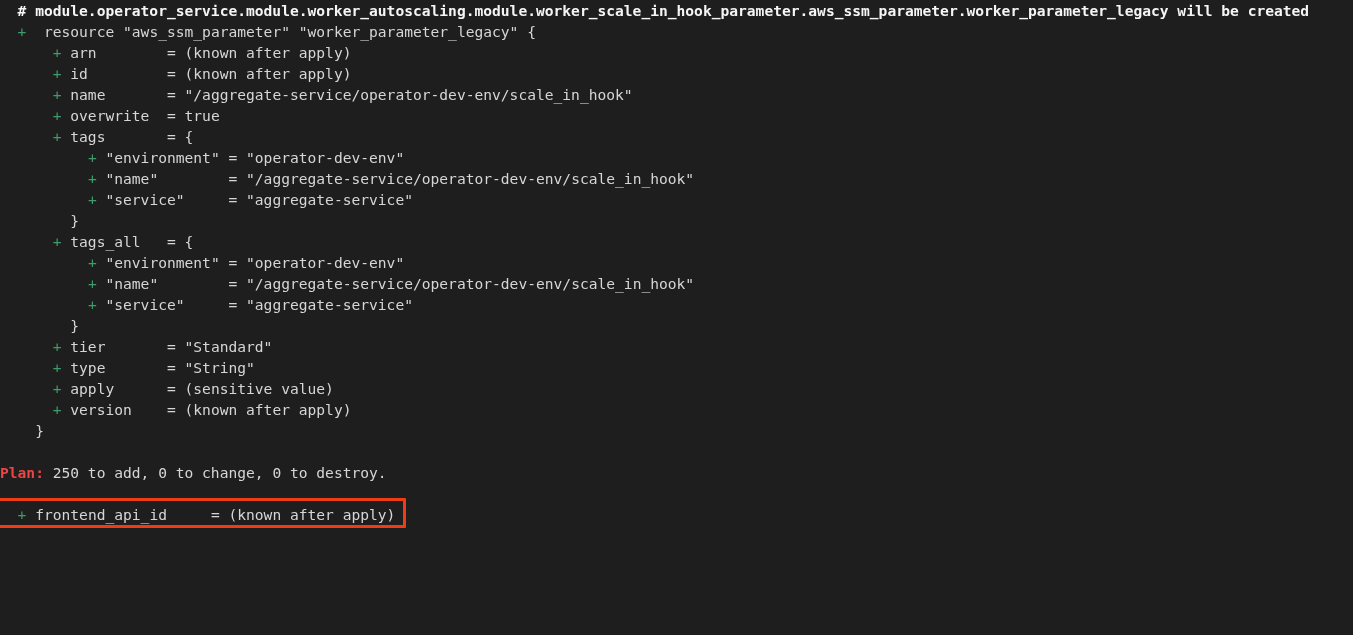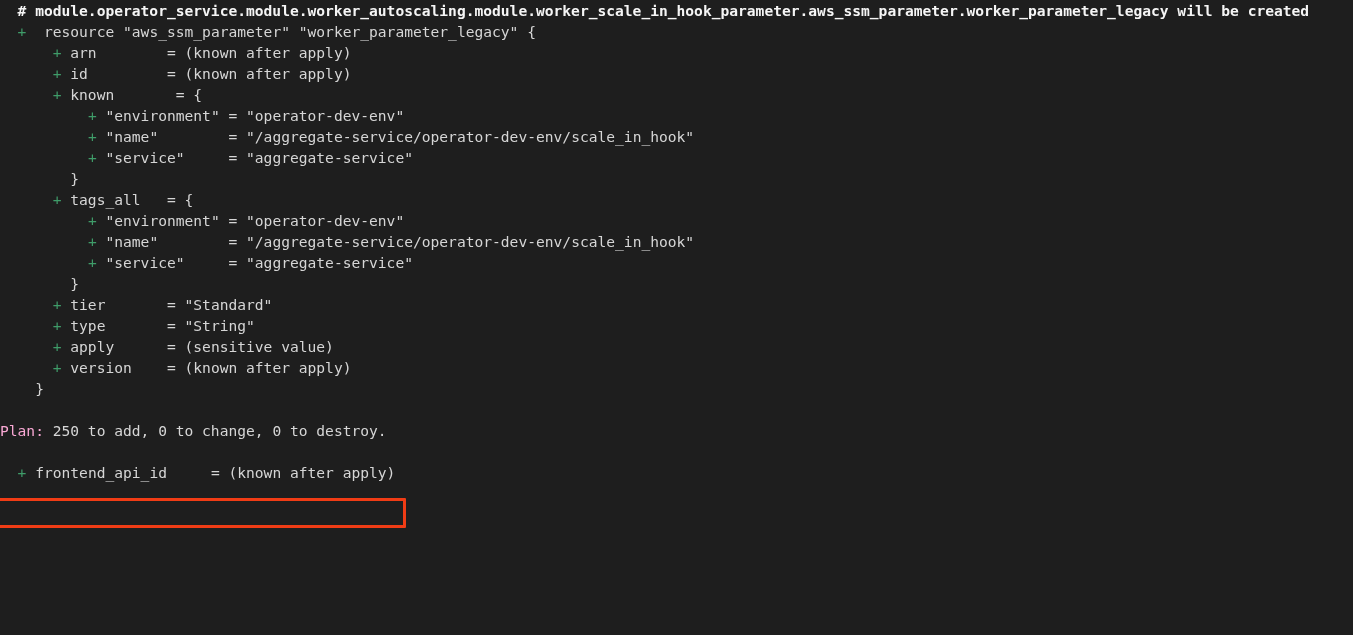--- a/index.html
+++ b/index.html
@@ -30,22 +30,22 @@
     letter-spacing: 0px;
     white-space: pre;
     color: #d6d6d6;
     padding-left: 0px;
   }
 
   .line .plus {
     color: #3f9c69;
   }
   .line .bold {
-    font-weight: normal;
-    color: #f9a8d4;
+    font-weight: bold;
+    color: #ef4444;
   }
   .line.hdr {
     font-weight: bold;
     color: #f5f5f5;
   }
   .line.blank {
     color: transparent;
   }
 
   
@@ -66,21 +66,23 @@
 
 <div id="terminal">
 
   <div class="line hdr">  # module.operator_service.module.worker_autoscaling.module.worker_scale_in_hook_parameter.aws_ssm_parameter.worker_parameter_legacy will be created</div>
 
   <div class="line"><span class="plus">  + </span><span> resource "aws_ssm_parameter" "worker_parameter_legacy" {</span></div>
 
   <div id="attr-lines">
       <div class="line"><span>      </span><span class="plus">+</span><span> arn        = (known after apply)</span></div>
       <div class="line"><span>      </span><span class="plus">+</span><span> id         = (known after apply)</span></div>
-      <div class="line"><span>      </span><span class="plus">+</span><span> known       = {</span></div>
+      <div class="line"><span>      </span><span class="plus">+</span><span> name       = "/aggregate-service/operator-dev-env/scale_in_hook"</span></div>
+      <div class="line"><span>      </span><span class="plus">+</span><span> overwrite  = true</span></div>
+      <div class="line"><span>      </span><span class="plus">+</span><span> tags       = {</span></div>
       <div class="line"><span>          </span><span class="plus">+</span><span> "environment" = "operator-dev-env"</span></div>
       <div class="line"><span>          </span><span class="plus">+</span><span> "name"        = "/aggregate-service/operator-dev-env/scale_in_hook"</span></div>
       <div class="line"><span>          </span><span class="plus">+</span><span> "service"     = "aggregate-service"</span></div>
       <div class="line"><span>        </span><span>}</span></div>
       <div class="line"><span>      </span><span class="plus">+</span><span> tags_all   = {</span></div>
       <div class="line"><span>          </span><span class="plus">+</span><span> "environment" = "operator-dev-env"</span></div>
       <div class="line"><span>          </span><span class="plus">+</span><span> "name"        = "/aggregate-service/operator-dev-env/scale_in_hook"</span></div>
       <div class="line"><span>          </span><span class="plus">+</span><span> "service"     = "aggregate-service"</span></div>
       <div class="line"><span>        </span><span>}</span></div>
       <div class="line"><span>      </span><span class="plus">+</span><span> tier       = "Standard"</span></div>

